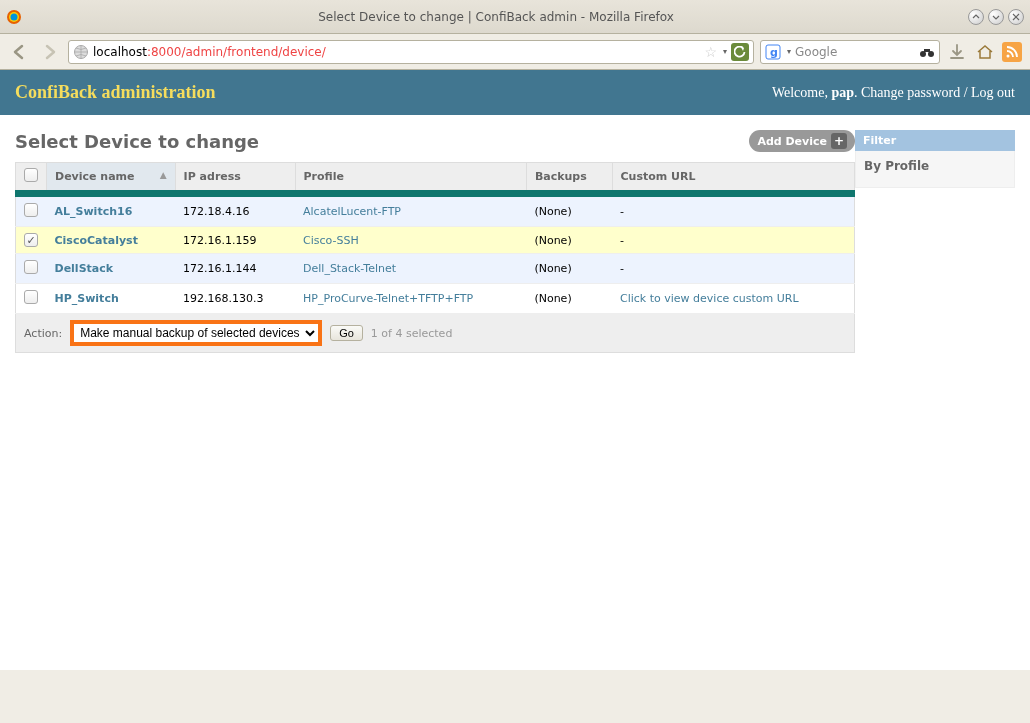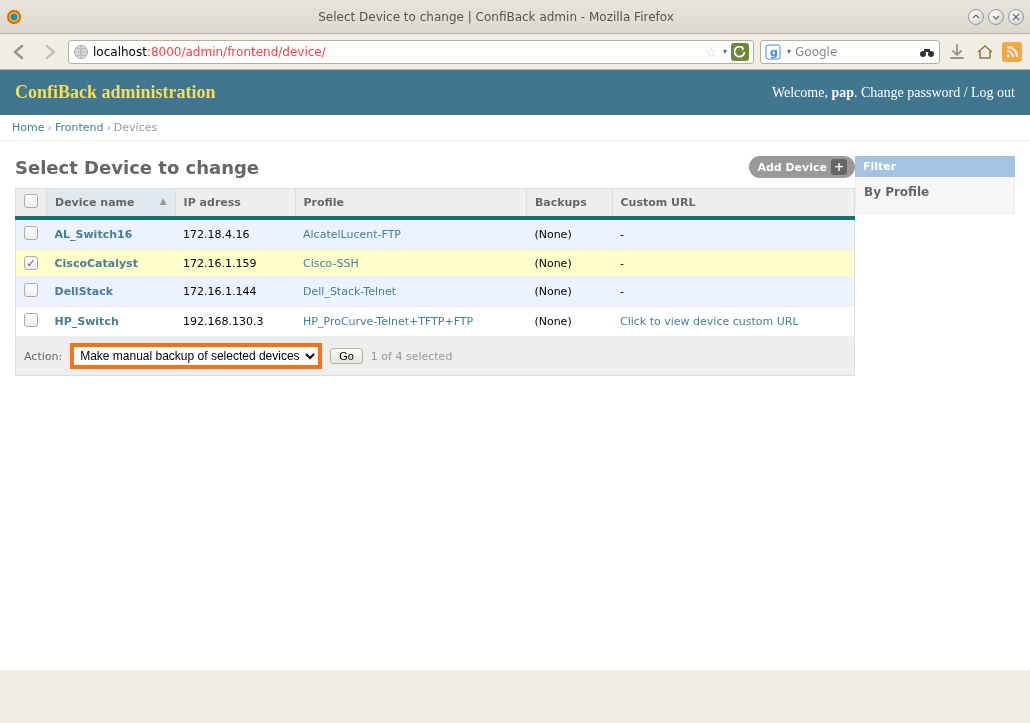--- a/index.html
+++ b/index.html
@@ -36,21 +36,21 @@
 .breadcrumbs .sep { color: #999; margin: 0 3px; }
 
 .content { padding: 15px; display: flex; gap: 0; }
 .main { flex: 1; }
 .page-header { display: flex; align-items: center; margin-bottom: 10px; }
 .page-header h2 { font-size: 18px; font-weight: bold; color: #666; }
 .add-btn { margin-left: auto; background: #999; color: #fff; padding: 3px 8px; border-radius: 15px; font-size: 11px; font-weight: bold; text-decoration: none; display: flex; align-items: center; gap: 4px; cursor: pointer; }
 .add-btn .plus { background: #666; width: 16px; height: 16px; border-radius: 3px; display: inline-flex; align-items: center; justify-content: center; font-size: 12px; }
 
 table.listing { width: 100%; border-collapse: collapse; border: 1px solid #ddd; }
-table.listing th { background: #eee; border-bottom: 4px solid #0f766e; border-right: 1px solid #ddd; padding: 5px 8px; text-align: left; font-size: 11px; font-weight: bold; color: #666; }
+table.listing th { background: #eee; border-bottom: 7px solid #0f766e; border-right: 1px solid #ddd; padding: 5px 8px; text-align: left; font-size: 11px; font-weight: bold; color: #666; }
 table.listing th.sorted { background: #e1e8ee; }
 table.listing td { padding: 6px 8px; border-bottom: 1px solid #eee; font-size: 11px; vertical-align: middle; }
 table.listing tr.row1 { background: #edf3fe; }
 table.listing tr.row2 { background: #fff; }
 table.listing tr.selected { background: #ffffcc; }
 table.listing a { color: #447e9b; text-decoration: none; }
 table.listing a.bold { font-weight: bold; }
 .chk { width: 14px; height: 14px; border: 1px solid #aaa; border-radius: 3px; background: linear-gradient(#fff,#eee); display: inline-flex; align-items: center; justify-content: center; cursor: pointer; }
 .chk.checked::after { content: "✓"; font-size: 11px; color: #555; font-weight: bold; }
 
@@ -160,23 +160,20 @@
 </div>
 
 <div class="page">
   <div class="branding">
     <h1>ConfiBack administration</h1>
     <div class="user-tools">
       <span>Welcome, </span><strong>pap</strong><span>. </span><a href="#">Change password</a><span> / </span><a href="#">Log out</a>
     </div>
   </div>
 
-  <div class="breadcrumbs">
-    <a href="#">Home</a><span class="sep">›</span><a href="#">Frontend</a><span class="sep">›</span><span>Devices</span>
-  </div>
 
   <div class="content">
     <div class="main">
       <div class="page-header">
         <h2>Select Device to change</h2>
         <a class="add-btn">
             <span>Add Device</span>
             <span class="plus">+</span>
           </a>
       </div>

